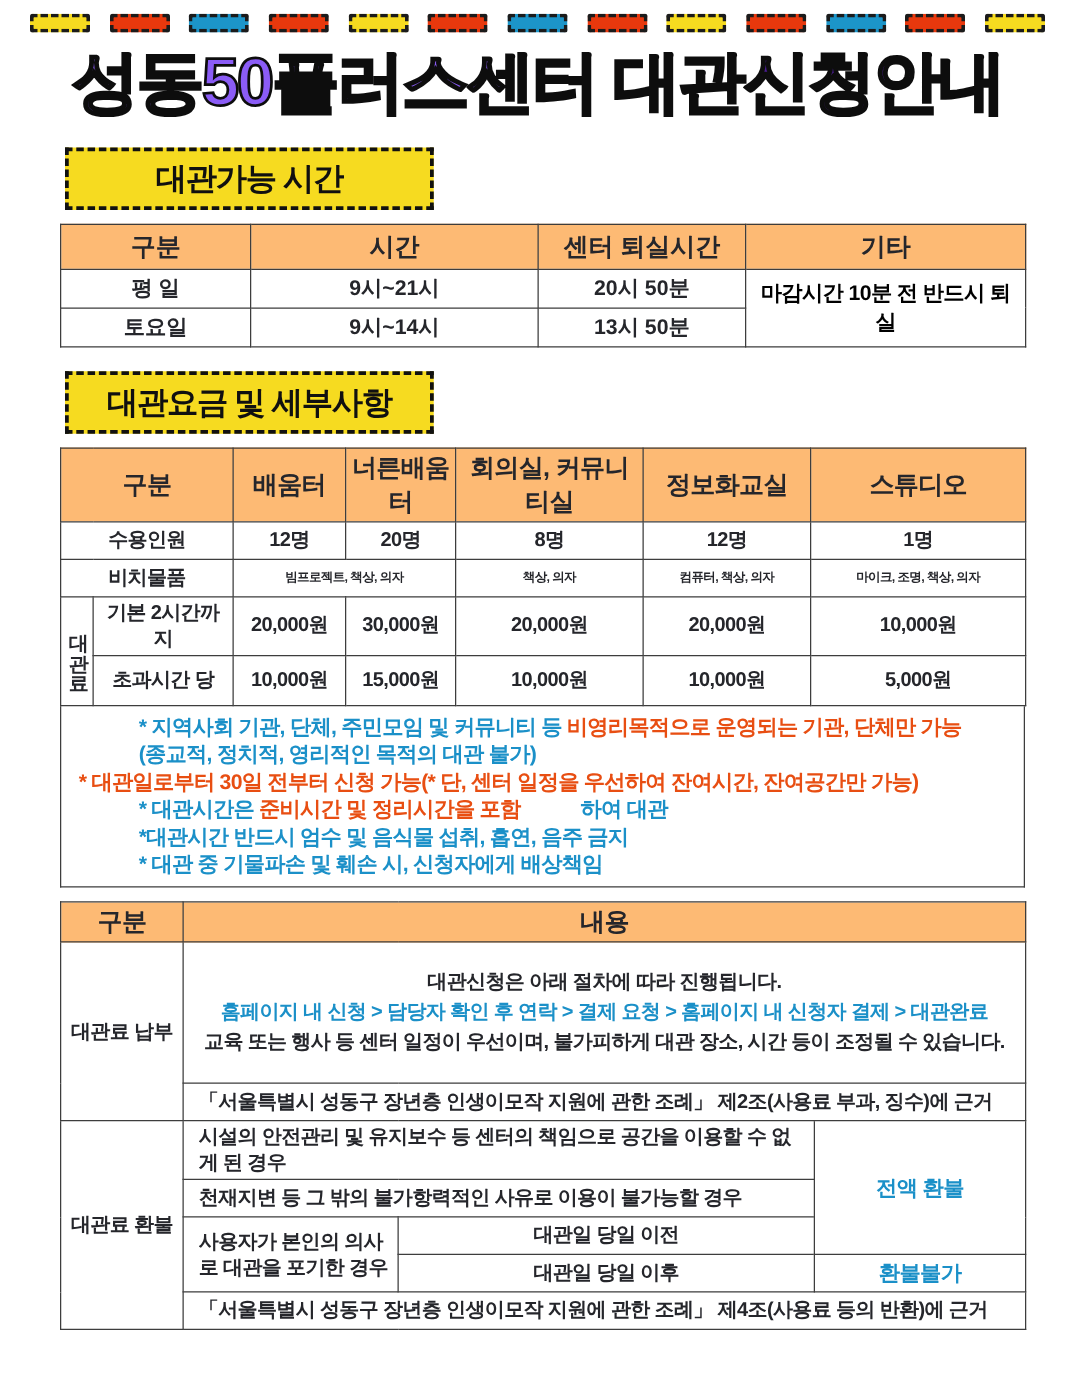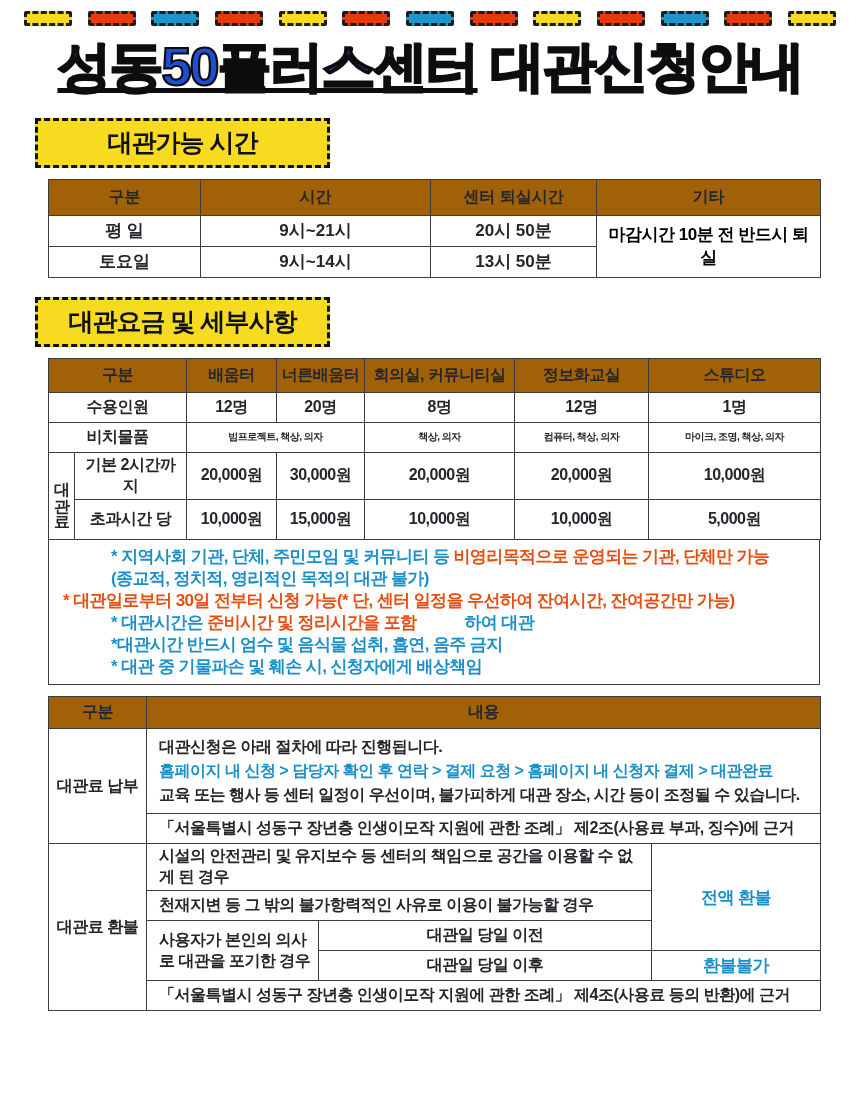--- a/index.html
+++ b/index.html
@@ -6,51 +6,51 @@
   body{width:860px;height:1100px;overflow:hidden;font-family:"Liberation Sans","DejaVu Sans",sans-serif;color:#25262b;}
   .page{position:relative;width:860px;height:1100px;}
 
   
   .strip{display:flex;justify-content:space-between;padding:0 24px;}
   .strip-top{margin-top:11px;}
   .strip .block{width:42px;height:9px;border:3px dashed #1b1b1b;border-radius:2px;}
 
   
   .title{margin-top:4px;text-align:center;font-size:54px;font-weight:800;letter-spacing:-2px;line-height:1.35;white-space:nowrap;-webkit-text-stroke:2.2px #0d0d0d;}
-  .title .t-blue{color:#1d4ed8;text-decoration:underline;}
+  .title .t-blue{color:#8b5cf6;}
   .title .t-red{color:#4c1d95;}
 
   
-  .badge{width:295px;box-sizing:border-box;margin:15px 0 0 35px;background:#f6db20;border:3px dashed #111;padding:5px 0 6px;text-align:center;font-size:25px;font-weight:800;color:#101010;letter-spacing:-1px;}
+  .badge{width:295px;box-sizing:border-box;margin:15px 0 0 52px;background:#f6db20;border:3px dashed #111;padding:5px 0 6px;text-align:center;font-size:25px;font-weight:800;color:#101010;letter-spacing:-1px;}
 
   
   table.tbl{border-collapse:collapse;table-layout:fixed;width:772px;margin:11px 0 0 48px;}
   table.tbl td{border:1.5px solid #3d3d3d;text-align:center;vertical-align:middle;font-weight:700;padding:2px 4px;box-sizing:border-box;}
-  tr.head td{background:#a16207;font-size:16px;color:#25262b;}
+  tr.head td{background:#fdba74;font-size:20px;color:#25262b;}
   .t-hours td{font-size:17px;}
   .t-hours tr{height:31px;}
   .t-hours tr.head{height:36px;}
   .t-hours .warn{color:#000000;font-size:17px;letter-spacing:-0.5px;}
 
   .t-fees td{font-size:16px;letter-spacing:-0.5px;}
   .t-fees tr{height:30px;}
   .t-fees tr.head{height:34px;}
   .t-fees tr.fee-row{height:40px;}
   .t-fees td.vert{writing-mode:vertical-rl;text-orientation:upright;padding:0;font-size:16px;letter-spacing:1px;}
   .t-fees td.equip{font-size:10px;}
 
   .notes{width:772px;box-sizing:border-box;margin:0 0 0 48px;border:1.5px solid #3d3d3d;border-top:none;padding:6px 10px 6px 14px;font-size:17px;font-weight:700;line-height:1.3;letter-spacing:-0.6px;}
   .n-blue{color:#1b90c8;margin-left:48px;}
   .n-orange{color:#e84e12;}
 
   .t-pay td{font-size:16px;letter-spacing:-0.5px;}
   .t-pay tr{height:30px;}
   .t-pay tr.head{height:32px;}
   .t-pay td.left{text-align:left;padding-left:12px;}
-  .t-pay td.pay-cell{text-align:left;padding:6px 12px;line-height:1.5;height:66px;}
+  .t-pay td.pay-cell{text-align:center;padding:20px 12px;line-height:1.5;height:66px;}
   .t-pay .proc{color:#1b90c8;}
   .t-pay .refund-blue{color:#1b90c8;font-size:17px;}
 </style>
 </head>
 <body>
 
 <div class="page">
 
   <div class="strip strip-top">
       <span class="block" style="background: rgb(246, 219, 32);"></span>

